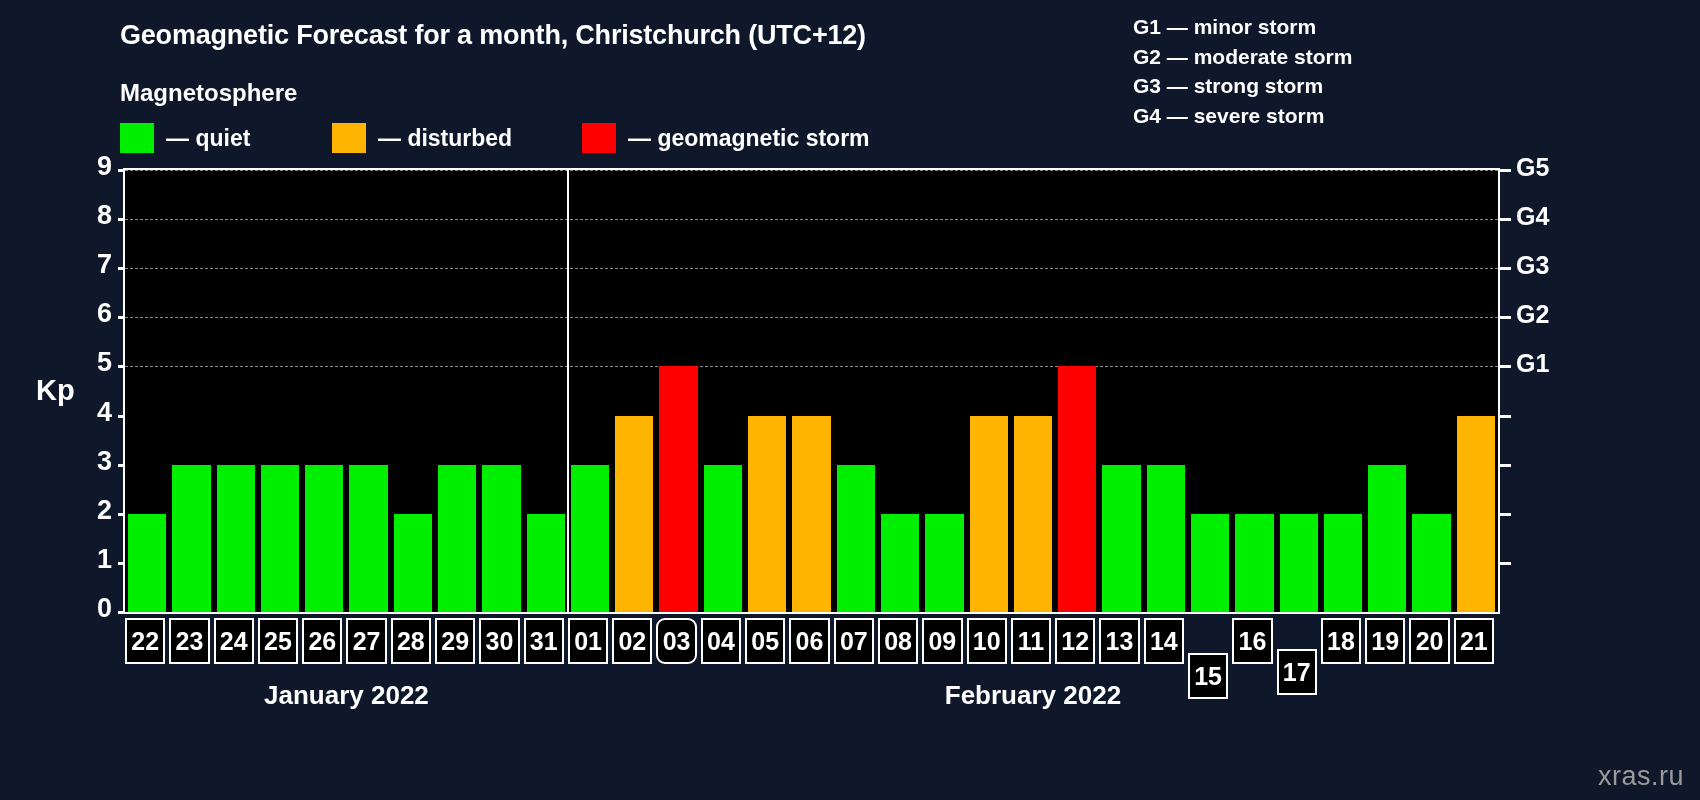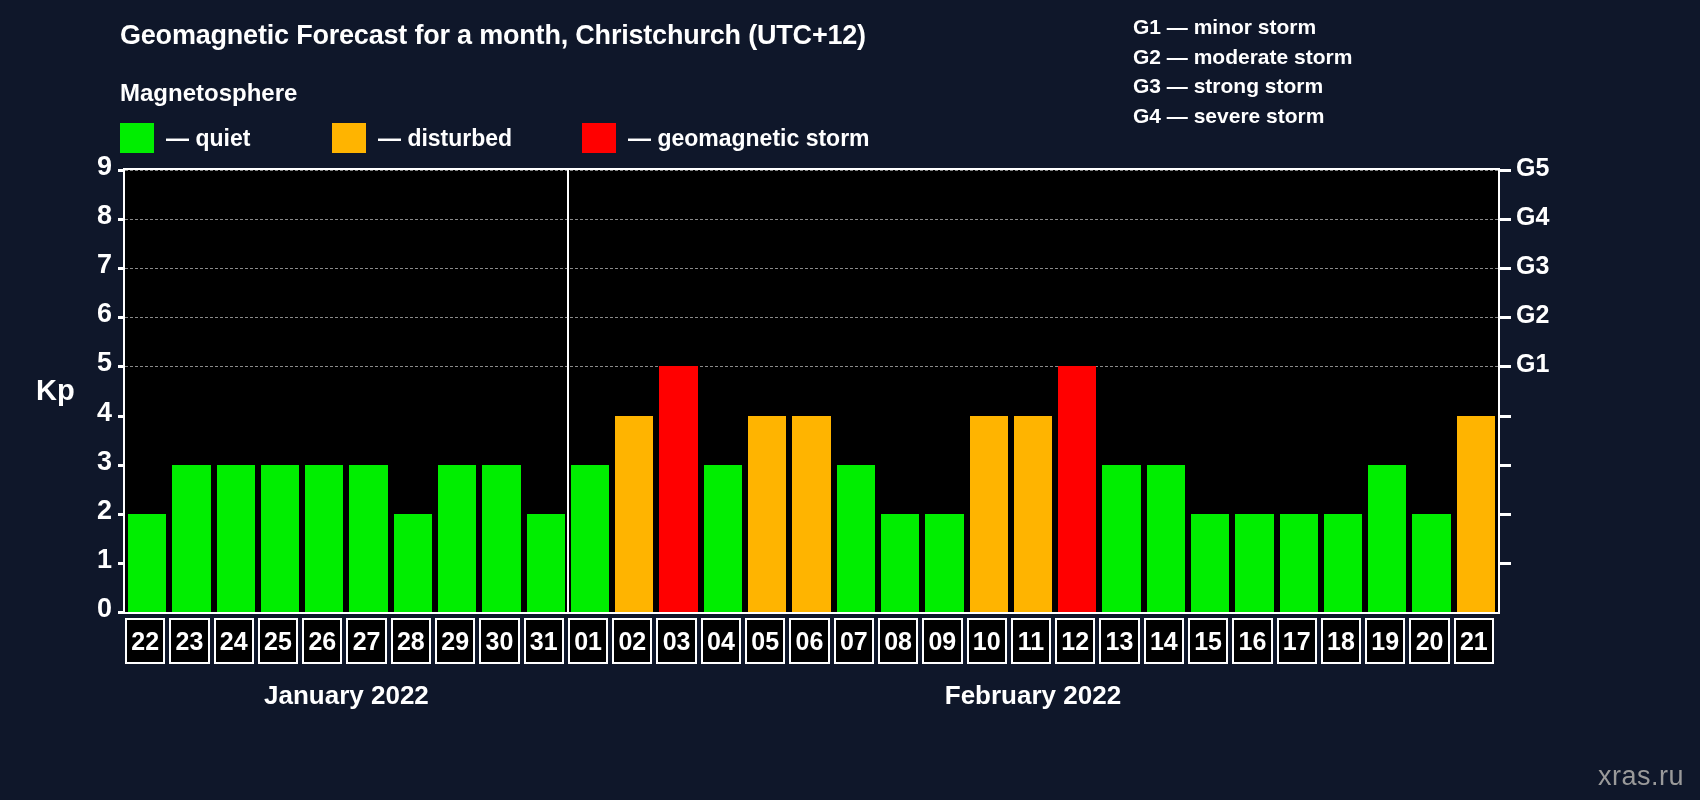--- a/index.html
+++ b/index.html
@@ -334,35 +334,35 @@
       <div class="date-cell" style="left: 90.5806px; width: 40.2903px;">24</div>
       <div class="date-cell" style="left: 134.871px; width: 40.2903px;">25</div>
       <div class="date-cell" style="left: 179.161px; width: 40.2903px;">26</div>
       <div class="date-cell" style="left: 223.452px; width: 40.2903px;">27</div>
       <div class="date-cell" style="left: 267.742px; width: 40.2903px;">28</div>
       <div class="date-cell" style="left: 312.032px; width: 40.2903px;">29</div>
       <div class="date-cell" style="left: 356.323px; width: 40.2903px;">30</div>
       <div class="date-cell" style="left: 400.613px; width: 40.2903px;">31</div>
       <div class="date-cell" style="left: 444.903px; width: 40.2903px;">01</div>
       <div class="date-cell" style="left: 489.194px; width: 40.2903px;">02</div>
-      <div class="date-cell" style="left: 533.484px; width: 40.2903px;">03</div>
+      <div class="date-cell" style="left: 533.484px; width: 40.2903px; border-radius: 9px;">03</div>
       <div class="date-cell" style="left: 577.774px; width: 40.2903px;">04</div>
       <div class="date-cell" style="left: 622.065px; width: 40.2903px;">05</div>
       <div class="date-cell" style="left: 666.355px; width: 40.2903px;">06</div>
       <div class="date-cell" style="left: 710.645px; width: 40.2903px;">07</div>
       <div class="date-cell" style="left: 754.935px; width: 40.2903px;">08</div>
       <div class="date-cell" style="left: 799.226px; width: 40.2903px;">09</div>
       <div class="date-cell" style="left: 843.516px; width: 40.2903px;">10</div>
       <div class="date-cell" style="left: 887.806px; width: 40.2903px;">11</div>
       <div class="date-cell" style="left: 932.097px; width: 40.2903px;">12</div>
       <div class="date-cell" style="left: 976.387px; width: 40.2903px;">13</div>
       <div class="date-cell" style="left: 1020.68px; width: 40.2903px;">14</div>
-      <div class="date-cell" style="left: 1064.97px; width: 40.2903px;">15</div>
+      <div class="date-cell" style="left: 1064.97px; width: 40.2903px; margin-top: 35px;">15</div>
       <div class="date-cell" style="left: 1109.26px; width: 40.2903px;">16</div>
-      <div class="date-cell" style="left: 1153.55px; width: 40.2903px;">17</div>
+      <div class="date-cell" style="left: 1153.55px; width: 40.2903px; margin-top: 31px;">17</div>
       <div class="date-cell" style="left: 1197.84px; width: 40.2903px;">18</div>
       <div class="date-cell" style="left: 1242.13px; width: 40.2903px;">19</div>
       <div class="date-cell" style="left: 1286.42px; width: 40.2903px;">20</div>
       <div class="date-cell" style="left: 1330.71px; width: 40.2903px;">21</div>
     </div>
 
   <div id="month-captions">
       <div class="month-caption" style="left: 125px; width: 442.903px;">January 2022</div>
       <div class="month-caption" style="left: 567.903px; width: 930.097px;">February 2022</div>
     </div>

